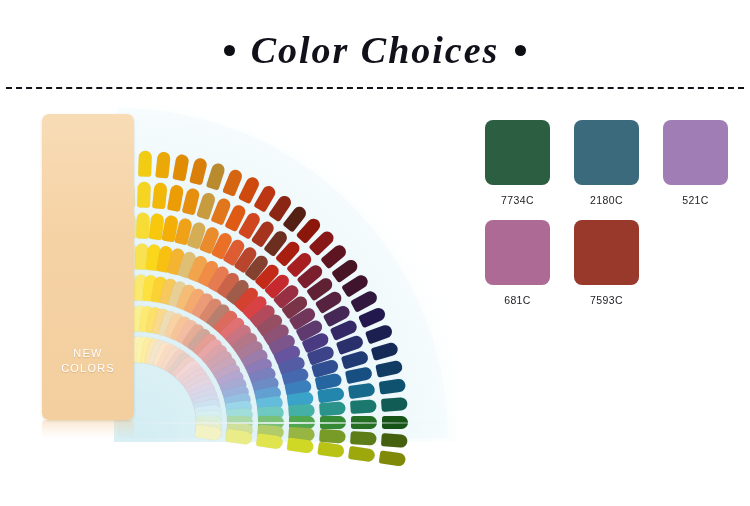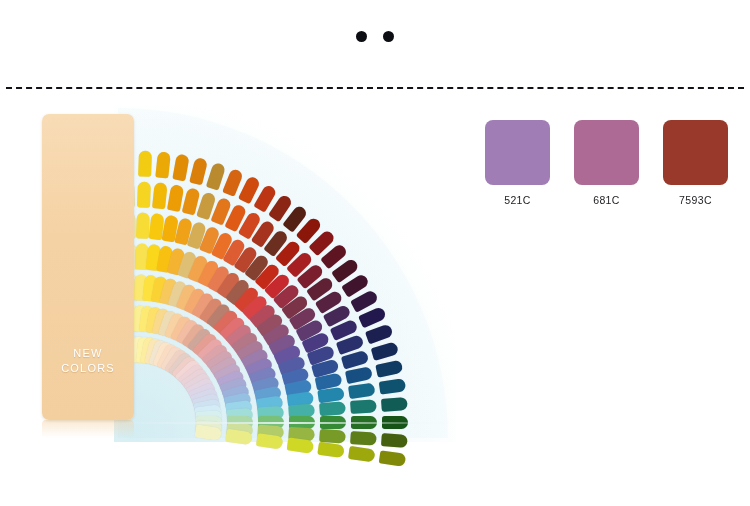--- a/index.html
+++ b/index.html
@@ -114,20 +114,21 @@
   }
 </style>
 </head>
 <body>
 
 <div id="page">
 
   <div class="header">
     <div class="title-row">
       <span class="title-dot"></span>
+      <span class="title-text">Color Choices</span>
       <span class="title-dot"></span>
     </div>
   </div>
   <div class="rule"></div>
 
   <div class="fan-area">
     <div class="fan-halo"></div>
     <div class="fan-halo2"></div>
 
     <div class="reflection">
@@ -324,20 +325,28 @@
     <div class="cover">
       <div class="cover-label">
         <div>NEW</div>
         <div>COLORS</div>
       </div>
     </div>
   </div>
 
   <div class="grid" id="swatch-grid">
       <div class="cell">
+        <span class="box" style="background: rgb(44, 94, 66);"></span>
+        <span class="code">7734C</span>
+      </div>
+      <div class="cell">
+        <span class="box" style="background: rgb(59, 106, 125);"></span>
+        <span class="code">2180C</span>
+      </div>
+      <div class="cell">
         <span class="box" style="background: rgb(161, 125, 182);"></span>
         <span class="code">521C</span>
       </div>
       <div class="cell">
         <span class="box" style="background: rgb(172, 106, 148);"></span>
         <span class="code">681C</span>
       </div>
       <div class="cell">
         <span class="box" style="background: rgb(152, 57, 43);"></span>
         <span class="code">7593C</span>

